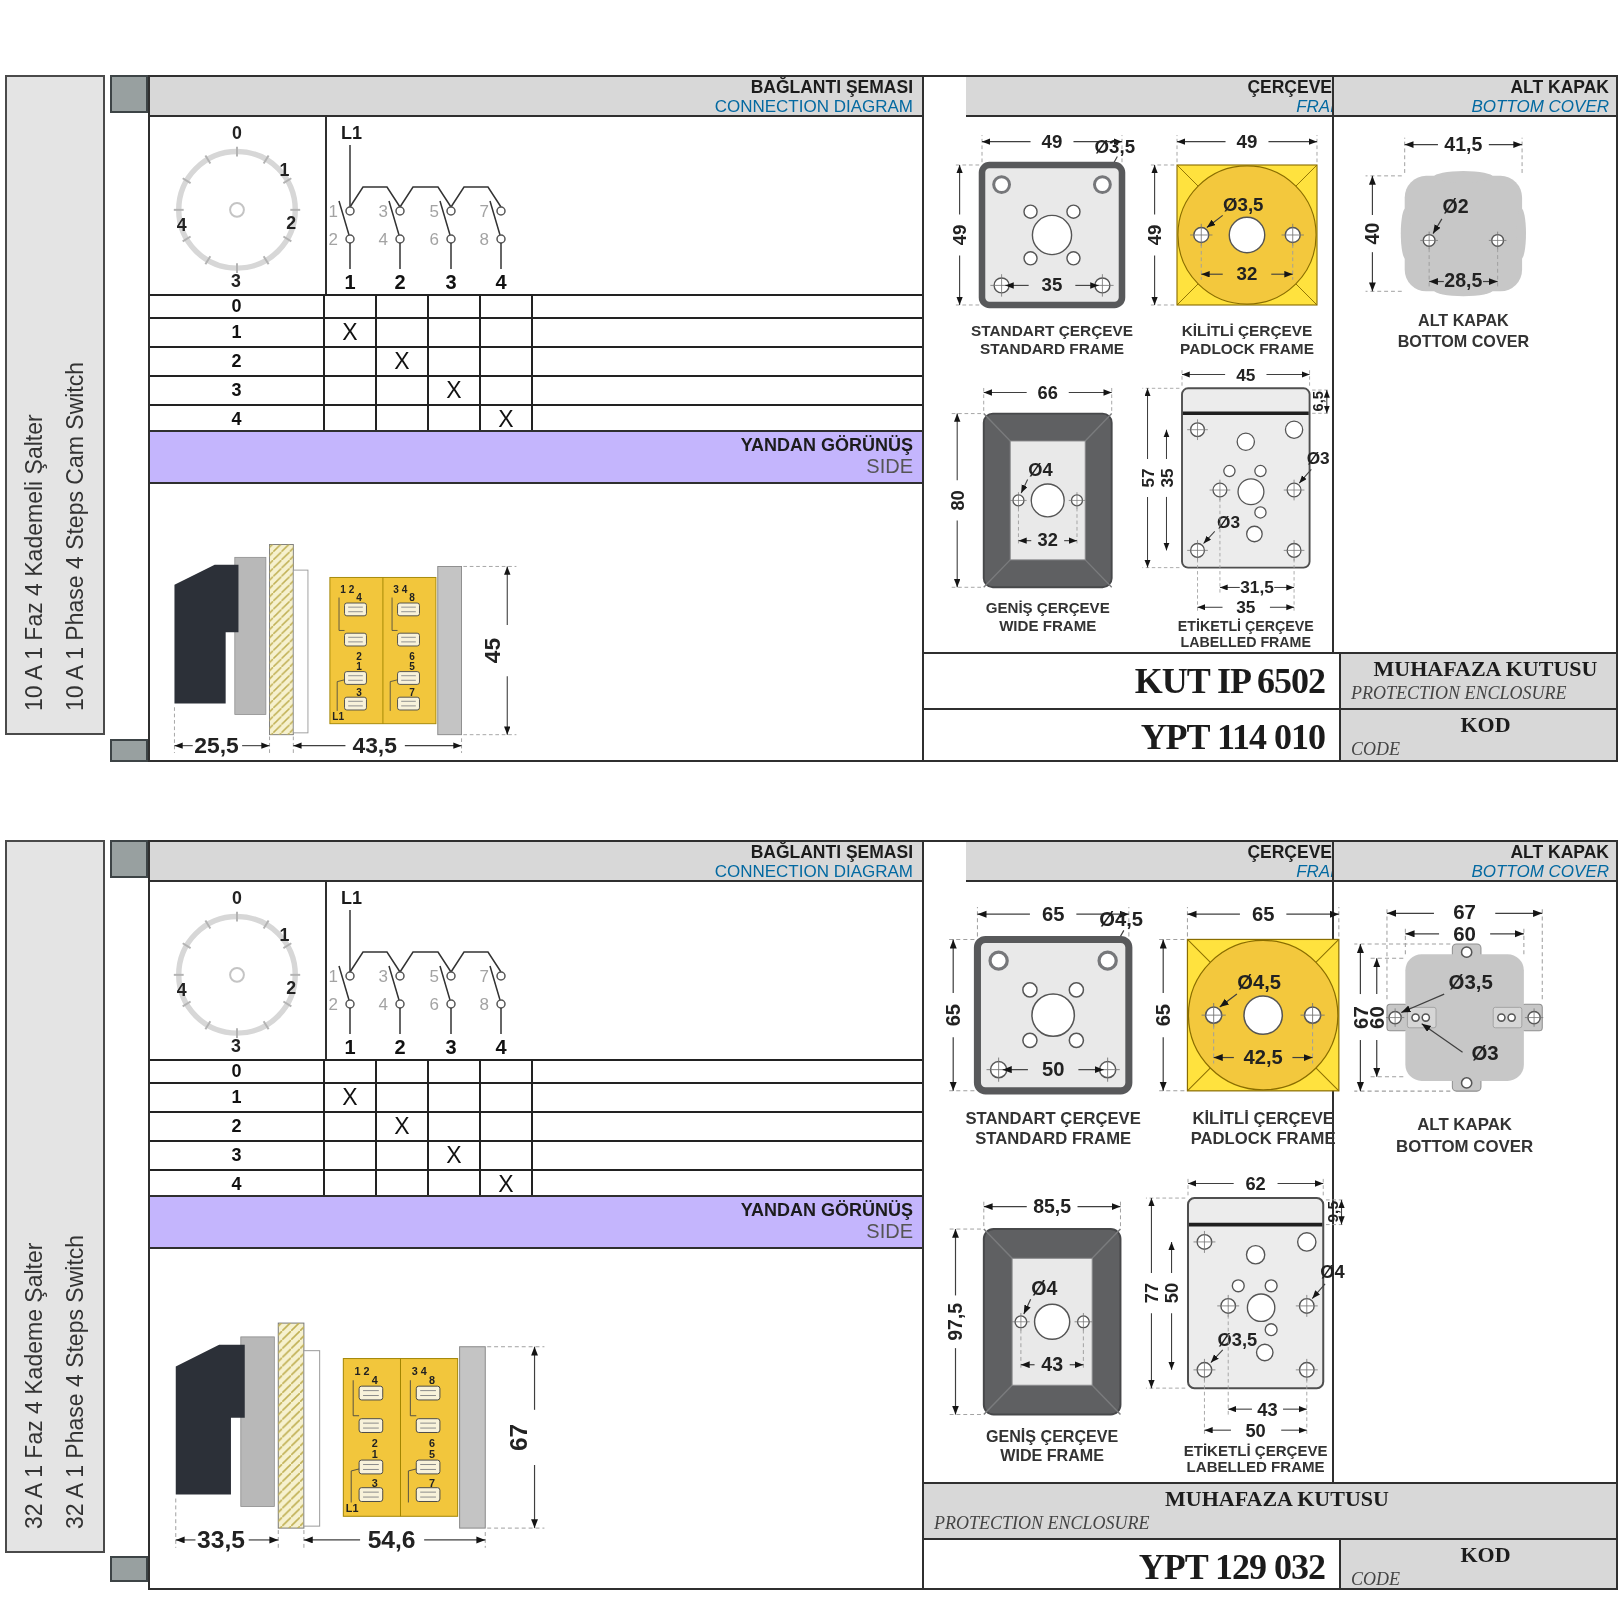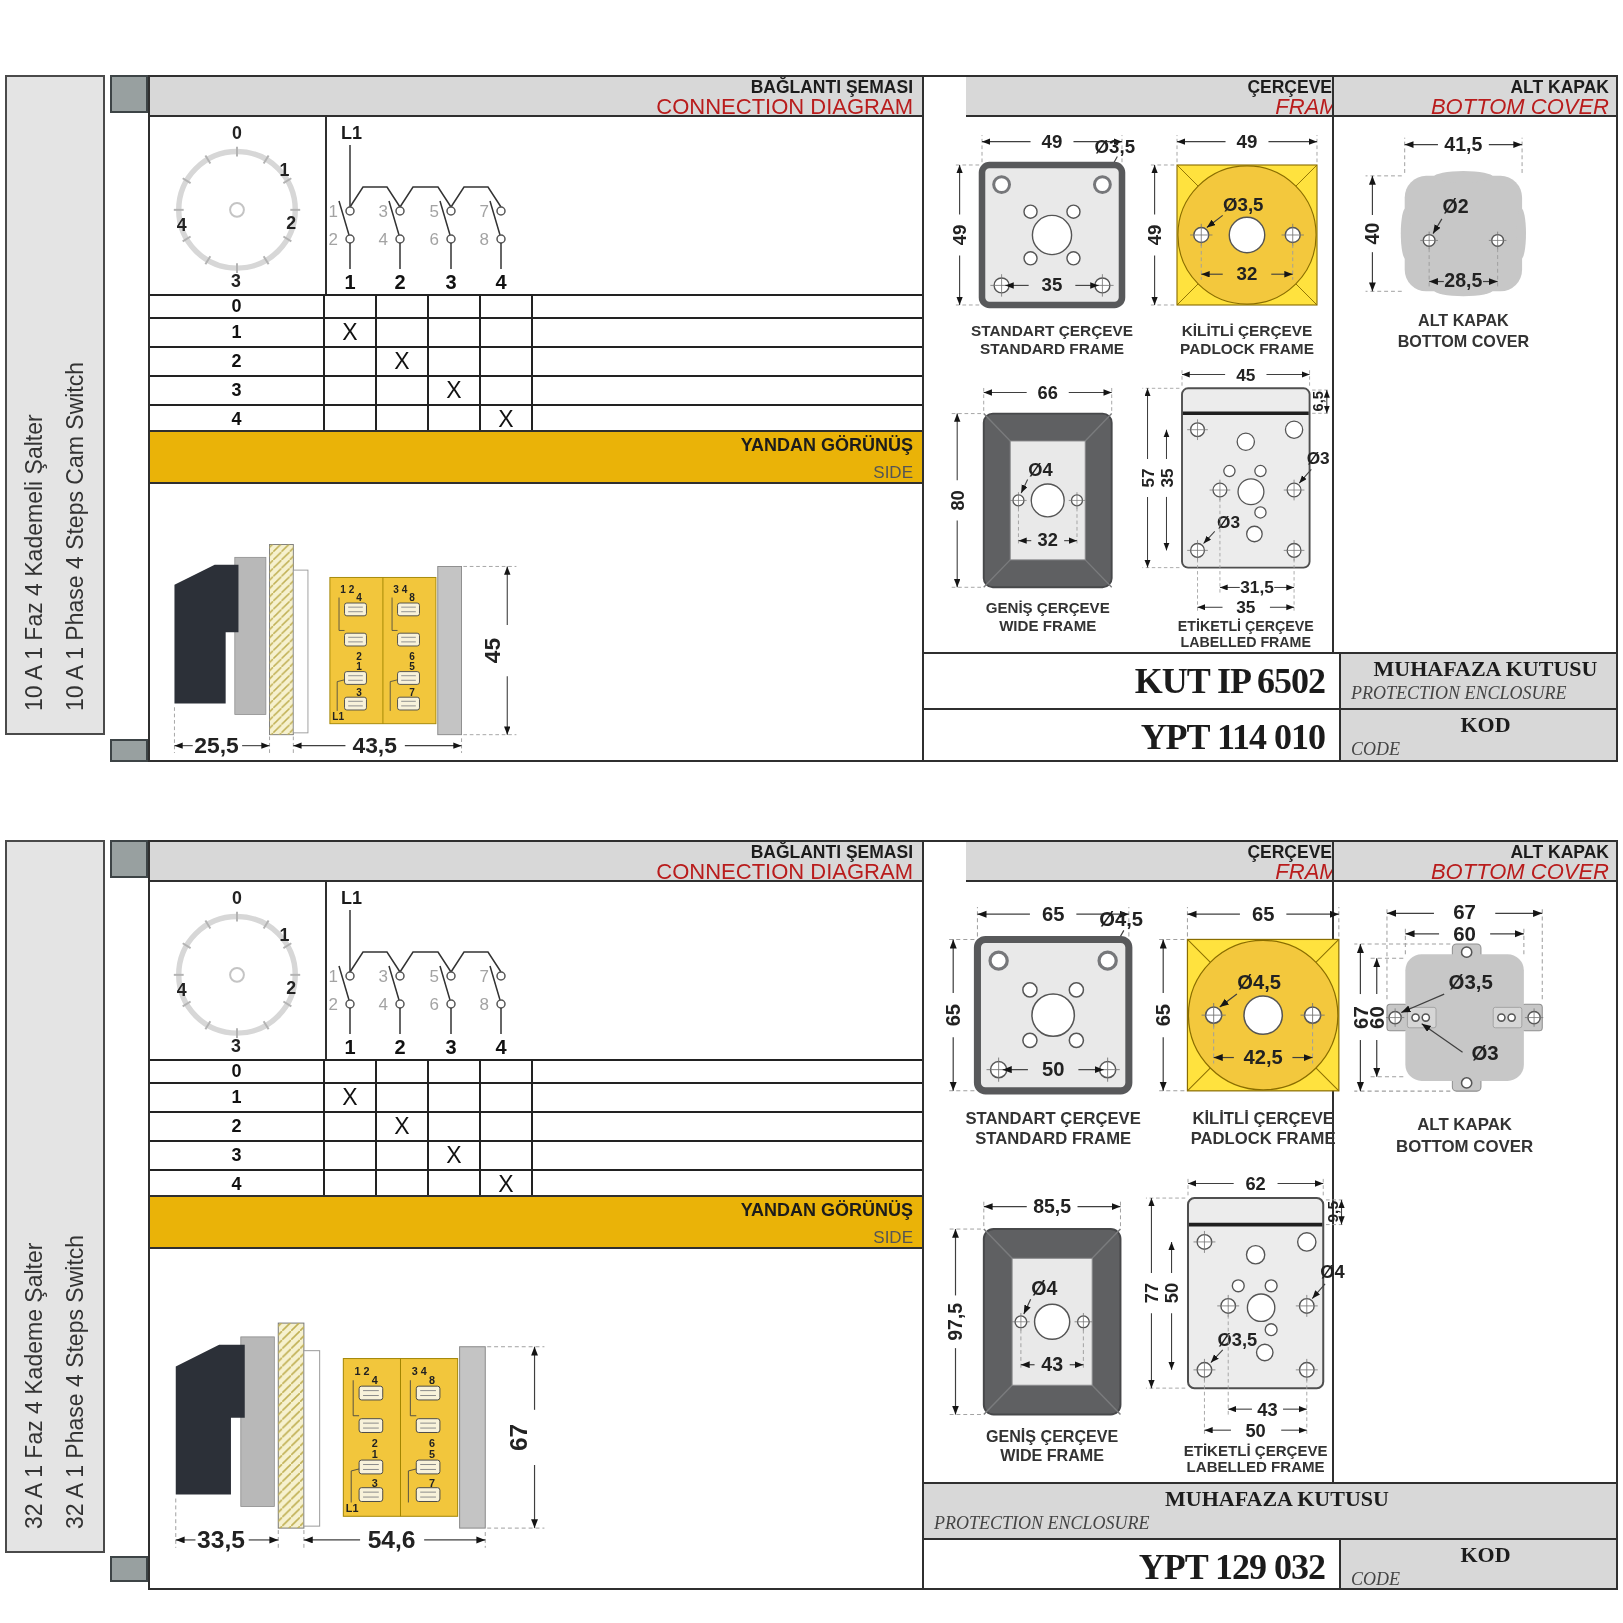--- a/index.html
+++ b/index.html
@@ -19,38 +19,38 @@
   .mini-top{top:0;height:38px;}
   #block-a .mini-bot{top:664px;height:23px;}
   #block-b .mini-bot{top:716px;height:26px;}
   .main{position:absolute;left:148px;top:0;width:1470px;background:#fff;
         border:2px solid #2f2f2f;box-sizing:border-box;overflow:hidden;}
   #block-a .main{height:687px;}
   #block-b .main{height:750px;}
   .hdr{position:absolute;top:0;height:40px;background:#d8d8d8;border-bottom:2px solid #2f2f2f;
        box-sizing:border-box;text-align:right;padding:1px 9px 0 0;line-height:19px;}
   .hdr .tr{font-weight:bold;font-size:17.5px;color:#1c1c1c;}
-  .hdr .en{font-size:22px;color:#b91c1c;}
+  .hdr .en{font-size:17px;color:#0369a1;}
   .it{font-style:italic;}
   .hdr-conn{left:0;width:772px;}
   .hdr-frames{left:816px;width:410px;}
   .hdr-cover{left:1182px;width:286px;}
   .vdiv{position:absolute;width:2px;background:#2f2f2f;top:0;}
   .vd-dial{position:absolute;left:175px;top:40px;width:2px;height:177px;background:#2f2f2f;}
   .postable{position:absolute;left:0;top:217px;border-collapse:collapse;width:772px;}
   .postable td{border-top:2px solid #222;border-bottom:2px solid #222;height:21px;padding:0;}
   td.pl{width:173px;text-align:center;font-weight:bold;font-size:18px;color:#111;}
   td.mk{width:50px;border-left:2px solid #222;border-right:2px solid #222;
         text-align:center;font-size:23px;color:#111;}
   td.rest{border-right:none;}
-  .sidehdr{position:absolute;left:0;top:353px;width:772px;height:54px;background:#eab308;
+  .sidehdr{position:absolute;left:0;top:353px;width:772px;height:54px;background:#c4b5fd;
            border-top:2px solid #2f2f2f;border-bottom:2px solid #2f2f2f;box-sizing:border-box;
            text-align:right;padding:3px 9px 0 0;line-height:21px;}
   .sidehdr .tr{font-weight:bold;font-size:18px;color:#1c1c1c;}
-  .sidehdr .en{font-size:17px;color:#555;margin-top:6px;}
+  .sidehdr .en{font-size:20px;color:#555;}
   .kutrow{position:absolute;left:772px;width:698px;height:56px;border-top:2px solid #2f2f2f;
           box-sizing:border-box;display:flex;font-family:Liberation Serif, serif;}
   .kutcode{width:417px;display:flex;align-items:center;justify-content:flex-end;
            padding-right:14px;box-sizing:border-box;font-size:36px;font-weight:bold;
            letter-spacing:-1px;color:#1b1b1b;}
   .kutlabel{flex:1;background:#d8d8d8;border-left:2px solid #2f2f2f;padding:3px 0 0 10px;
             line-height:24px;box-sizing:border-box;}
   .kutlabel .tr{font-weight:bold;font-size:22px;color:#1c1c1c;text-align:center;}
   .kutlabel .en{font-size:18px;color:#444;}
   .fig{position:absolute;}

